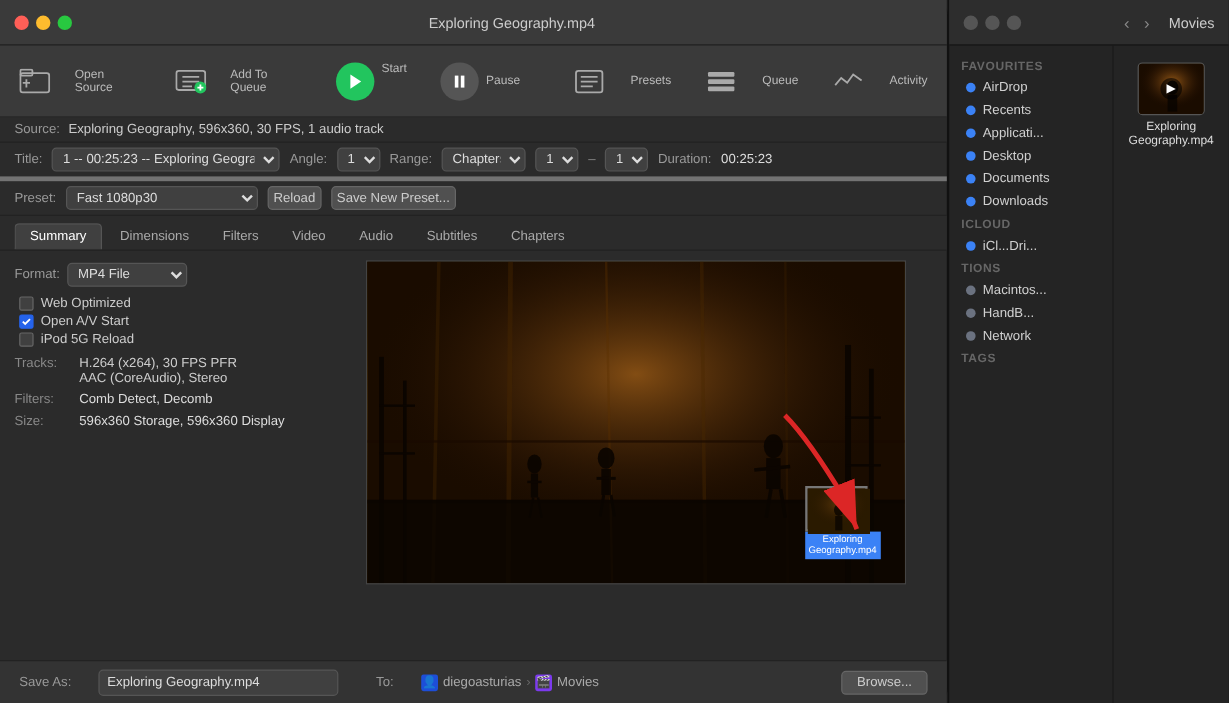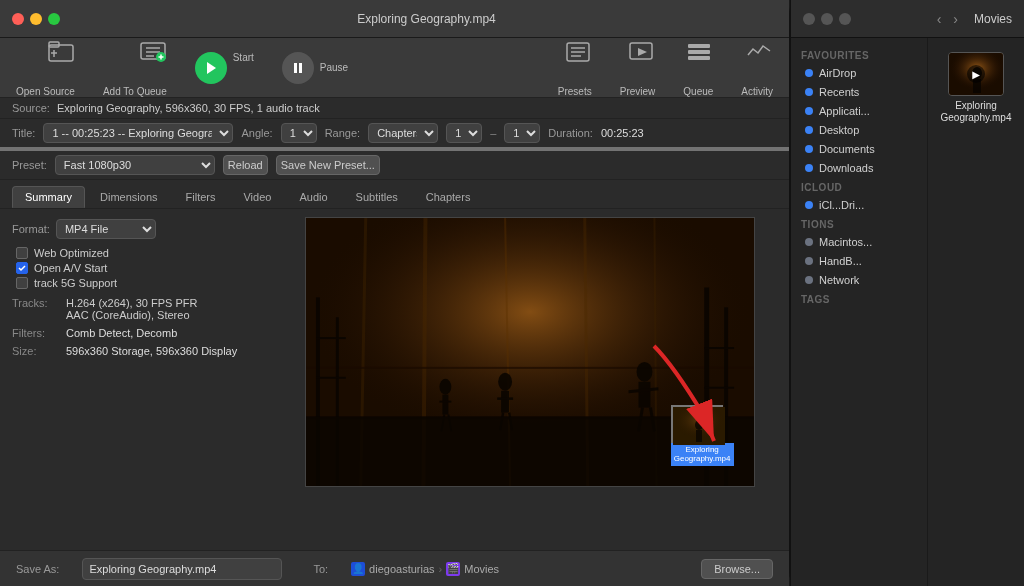--- a/index.html
+++ b/index.html
@@ -62,22 +62,22 @@
       height: 60px;
       background: #3a3a3a;
       display: flex;
       align-items: center;
       padding: 0 10px;
       gap: 16px;
       border-bottom: 1px solid #222;
     }
     .toolbar-item {
       display: flex;
-      flex-direction: column;
-      align-items: flex-end;
+      flex-direction: row;
+      align-items: center;
       gap: 20px;
       cursor: pointer;
       padding: 4px 6px;
       border-radius: 4px;
     }
     .toolbar-icon {
       width: 28px;
       height: 28px;
       display: flex;
       align-items: center;
@@ -495,29 +495,20 @@
     <div class="toolbar-item">
       <div class="toolbar-icon">
         <svg width="26" height="22" viewBox="0 0 26 22">
           <rect x="2" y="2" width="22" height="18" rx="2" fill="none" stroke="#aaa" stroke-width="1.5"></rect>
           <line x1="6" y1="7" x2="20" y2="7" stroke="#aaa" stroke-width="1.5"></line>
           <line x1="6" y1="11" x2="20" y2="11" stroke="#aaa" stroke-width="1.5"></line>
           <line x1="6" y1="15" x2="16" y2="15" stroke="#aaa" stroke-width="1.5"></line>
         </svg>
       </div>
       <span class="toolbar-label">Presets</span>
-    </div>
-    <div class="toolbar-item">
-      <div class="toolbar-icon">
-        <svg width="26" height="22" viewBox="0 0 26 22">
-          <rect x="2" y="2" width="22" height="16" rx="2" fill="none" stroke="#aaa" stroke-width="1.5"></rect>
-          <polygon points="10,7 19,11 10,15" fill="#aaa"></polygon>
-        </svg>
-      </div>
-      <span class="toolbar-label">Preview</span>
     </div>
     <div class="toolbar-item">
       <div class="toolbar-icon">
         <svg width="26" height="22" viewBox="0 0 26 22">
           <rect x="2" y="3" width="22" height="4" rx="1" fill="#aaa"></rect>
           <rect x="2" y="9" width="22" height="4" rx="1" fill="#aaa"></rect>
           <rect x="2" y="15" width="22" height="4" rx="1" fill="#aaa"></rect>
         </svg>
       </div>
       <span class="toolbar-label">Queue</span>
@@ -596,21 +587,21 @@
       <div class="checkbox-row">
         <div class="checkbox checked">
           <svg width="8" height="8" viewBox="0 0 8 8">
               <polyline points="1,4 3,6 7,2" fill="none" stroke="white" stroke-width="1.5"></polyline>
             </svg>
         </div>
         <span>Open A/V Start</span>
       </div>
       <div class="checkbox-row">
         <div class="checkbox"></div>
-        <span>track 5G Support</span>
+        <span>iPod 5G Reload</span>
       </div>
 
       <div class="section-divider"></div>
 
       <div class="info-row">
         <span class="info-label">Tracks:</span>
         <div>
           <div>H.264 (x264), 30 FPS PFR</div>
           <div>AAC (CoreAudio), Stereo</div>
         </div>

